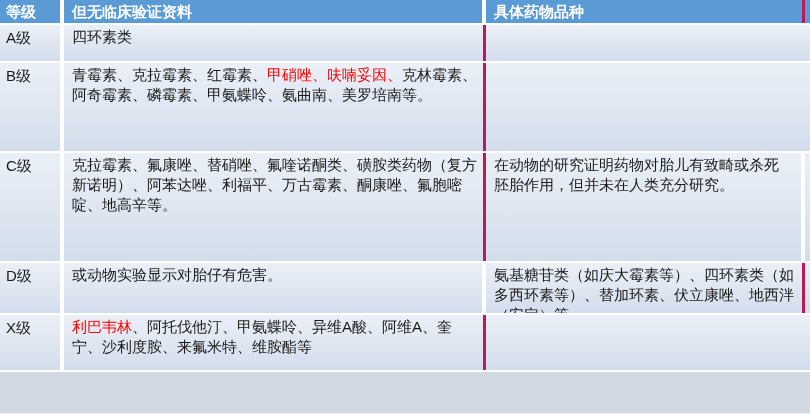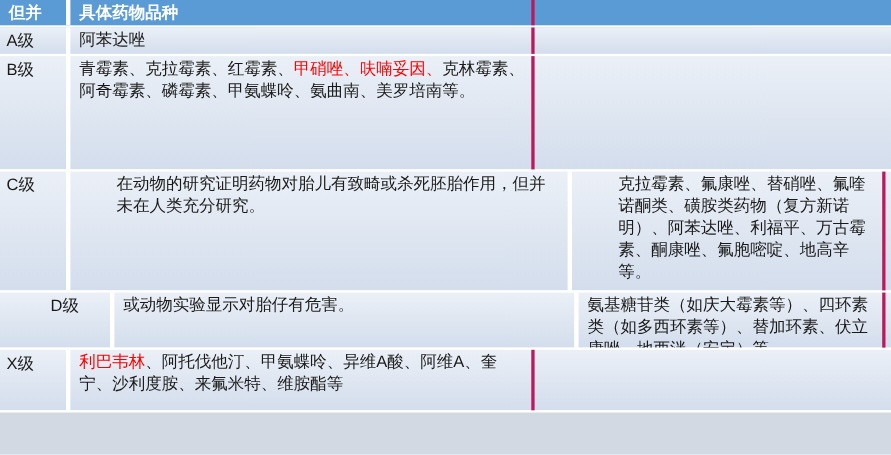--- a/index.html
+++ b/index.html
@@ -4,58 +4,59 @@
 <style>
   html,body{margin:0;padding:0;background:#ffffff;}
   body{width:810px;height:414px;overflow:hidden;
        font-family:"Liberation Sans","DejaVu Sans",sans-serif;}
   .table{width:810px;height:414px;display:flex;flex-direction:column;}
   .row{display:grid;grid-template-columns:64px 422px 1fr;
        box-sizing:border-box;padding-right:5px;
        border-bottom:2px solid #ffffff;}
   .row.header{height:25px;background:#5B9BD5;}
   .row.body{background:linear-gradient(180deg,#EBF0F7 0%,#D3DDEC 100%);}
-  .r0{height:26px;}
-  .r1{height:105px;}
-  .r2{height:110px;gap:34px;}
-  .r3{height:52px;padding-left:40px;}
+  .r0{height:38px;}
+  .r1{height:90px;}
+  .r2{height:110px;}
+  .r3{height:52px;}
   .r4{height:57px;}
   .cell{box-sizing:border-box;font-size:15px;line-height:20px;color:#1a1a1a;
         overflow:hidden;}
   .c1{border-right:4px solid #ffffff;padding:3px 2px 0 6px;}
   .c2{border-right:4px solid #ffffff;padding:2px 8px 0 8px;}
   .c3{border-right:3px solid #be185d;padding:2px 6px 0 8px;}
   .header .cell{color:#ffffff;font-weight:bold;line-height:23px;padding-top:0;}
   .red{color:#FF0000;}
   .bottom-strip{flex:1;background:#D3D9E2;border-bottom:1px solid #EAEDF2;}
 </style>
 </head>
 <body>
 
 <div class="table">
 
   <div class="row header">
-    <div class="cell c2">但并未在人类充分研究</div>
+    <div class="cell c1">等级</div>
+    <div class="cell c2">但无临床验证资料</div>
     <div class="cell c3">具体药物品种</div>
   </div>
 
   <div class="row body r0">
     <div class="cell c1">A级</div>
-    <div class="cell c3"><span>阿苯达唑</span></div>
+    <div class="cell c3"><span>四环素类</span></div>
   </div>
 
   <div class="row body r1">
     <div class="cell c1">B级</div>
     <div class="cell c3"><span>青霉素、克拉霉素、红霉素、</span><span class="red">甲硝唑、呋喃妥因、</span><span>克林霉素、阿奇霉素、磷霉素、甲氨蝶呤、氨曲南、美罗培南等。</span></div>
   </div>
 
   <div class="row body r2">
     <div class="cell c1">C级</div>
+    <div class="cell c3"><span>克拉霉素、氟康唑、替硝唑、氟喹诺酮类、磺胺类药物（复方新诺明）、阿苯达唑、利福平、万古霉素、酮康唑、氟胞嘧啶、地高辛等。</span></div>
     <div class="cell c2">在动物的研究证明药物对胎儿有致畸或杀死胚胎作用，但并未在人类充分研究。</div>
-    <div class="cell c3"><span>克拉霉素、氟康唑、替硝唑、氟喹诺酮类、磺胺类药物（复方新诺明）、阿苯达唑、利福平、万古霉素、酮康唑、氟胞嘧啶、地高辛等。</span></div>
   </div>
 
   <div class="row body r3">
     <div class="cell c1">D级</div>
     <div class="cell c2">或动物实验显示对胎仔有危害。</div>
     <div class="cell c3"><span>氨基糖苷类（如庆大霉素等）、四环素类（如多西环素等）、替加环素、伏立康唑、地西泮（安定）等。</span></div>
   </div>
 
   <div class="row body r4">
     <div class="cell c1">X级</div>

